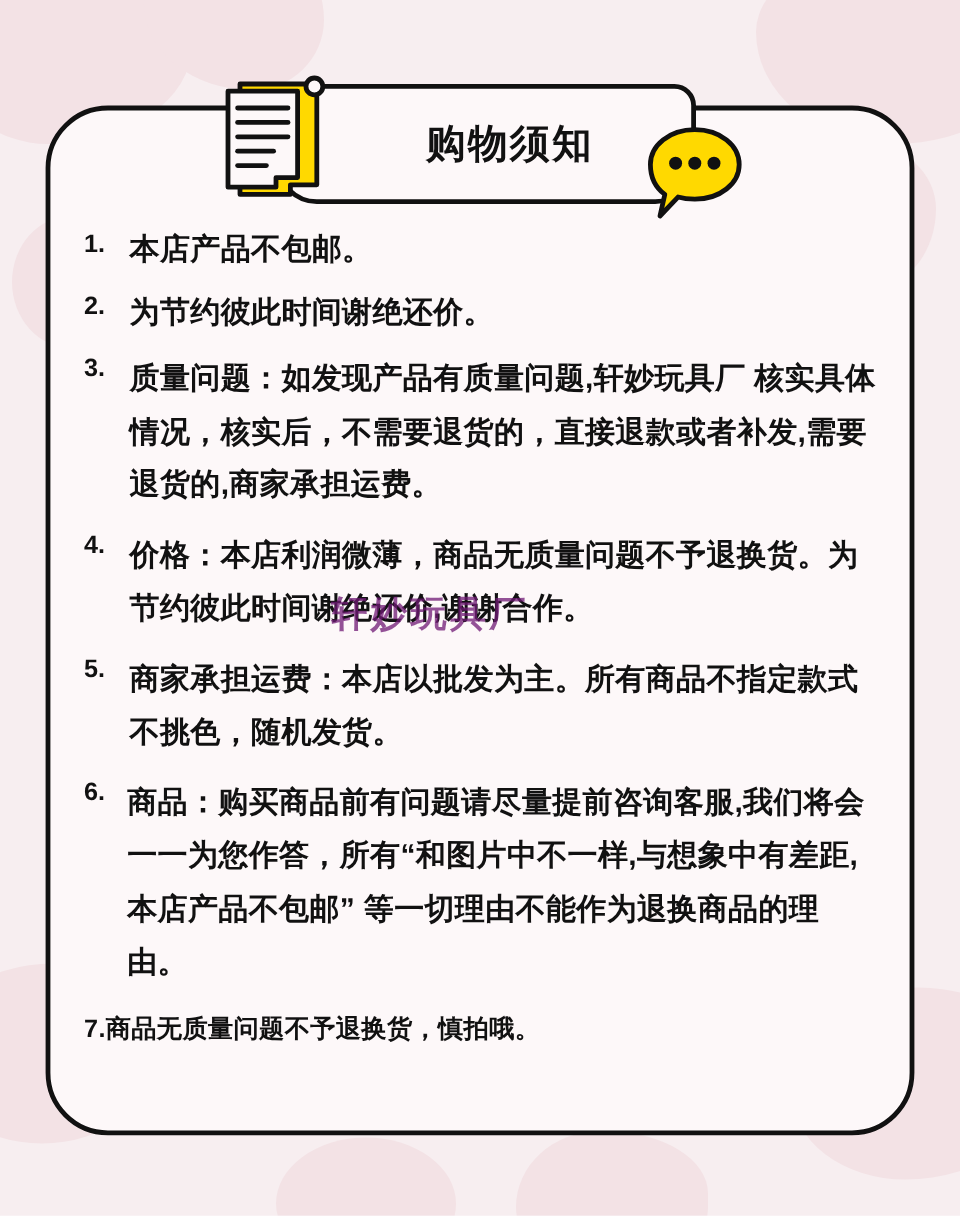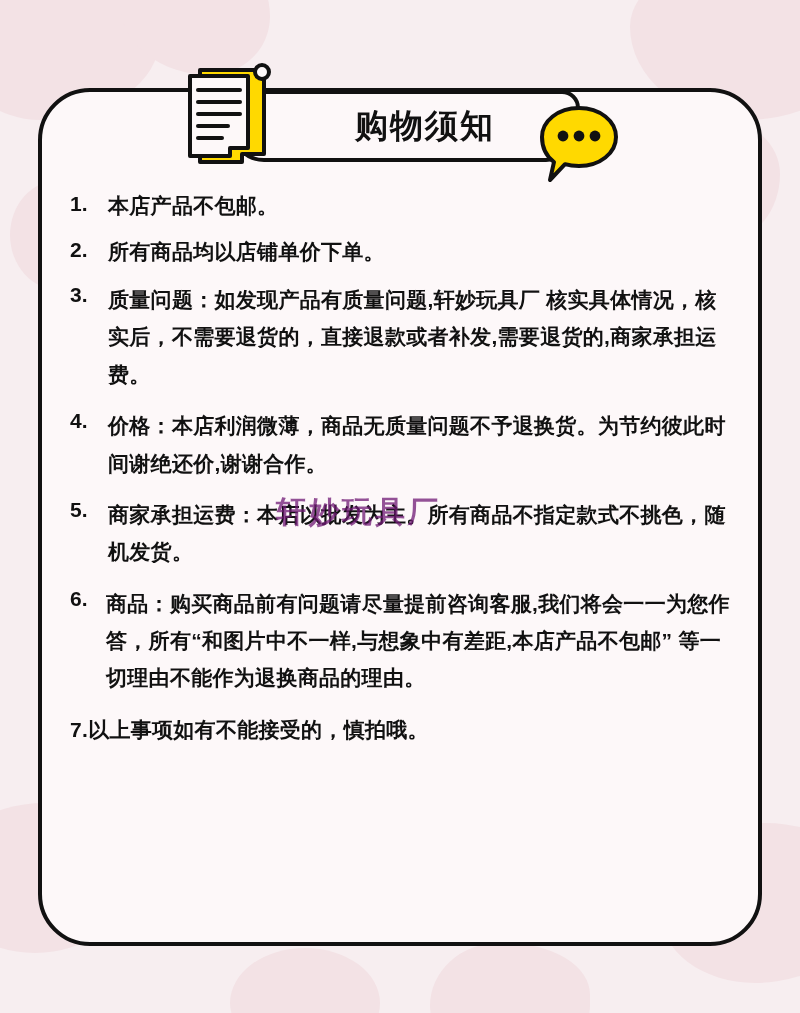--- a/index.html
+++ b/index.html
@@ -50,30 +50,29 @@
     box-sizing: border-box;
     z-index: 1;
   }
 
   
   #header {
     position: absolute;
     left: 230px;
     top: 70px;
     width: 350px;
-    height: 72px;
+    height: 100px;
     background: #fdf8f9;
     border: 4px solid #111111;
     border-radius: 18px 18px 34px 34px;
     box-sizing: border-box;
     z-index: 3;
     display: flex;
     align-items: center;
     justify-content: center;
-    margin-top: 20px;
   }
   #title {
     font-family: "Liberation Sans", sans-serif;
     font-size: 33px;
     font-weight: bold;
     color: #111111;
     letter-spacing: 2px;
     padding-left: 40px;
   }
 
@@ -116,21 +115,21 @@
     flex: 0 0 auto;
     font-size: 21px;
     font-weight: bold;
     width: 38px;
     padding-top: 2px;
     text-align: left;
     letter-spacing: 0px;
   }
   .txt {
     flex: 1 1 auto;
-    font-size: 21px;
+    font-size: 25px;
     line-height: 1.78;
     font-weight: bold;
     letter-spacing: 0.3px;
   }
   .item-1 .txt, .item-2 .txt { line-height: 1.5; }
   .item-7 { margin-top: 2px; }
   .item-7 .num { width: 0; }
   .item-7 .txt { font-size: 21px; }
   .item-6 .txt { margin-left: -2px; }
 
@@ -198,21 +197,21 @@
 
 <div id="list">
 
   <div class="item item-1">
     <div class="num">1.</div>
     <div class="txt">本店产品不包邮。</div>
   </div>
 
   <div class="item item-2">
     <div class="num">2.</div>
-    <div class="txt">所有商品均以店铺单价下单。</div>
+    <div class="txt">为节约彼此时间谢绝还价。</div>
   </div>
 
   <div class="item item-3">
     <div class="num">3.</div>
     <div class="txt">质量问题：如发现产品有质量问题,轩妙玩具厂 核实具体情况，核实后，不需要退货的，直接退款或者补发,需要退货的,商家承担运费。</div>
   </div>
 
   <div class="item item-4">
     <div class="num">4.</div>
     <div class="txt">价格：本店利润微薄，商品无质量问题不予退换货。为节约彼此时间谢绝还价,谢谢合作。</div>
@@ -223,18 +222,18 @@
     <div class="txt">商家承担运费：本店以批发为主。所有商品不指定款式不挑色，随机发货。</div>
   </div>
 
   <div class="item item-6">
     <div class="num">6.</div>
     <div class="txt">商品：购买商品前有问题请尽量提前咨询客服,我们将会一一为您作答，所有“和图片中不一样,与想象中有差距,本店产品不包邮” 等一切理由不能作为退换商品的理由。</div>
   </div>
 
   <div class="item item-7">
     <div class="num"></div>
-    <div class="txt"><span>7.</span><span>以上事项如有不能接受的，慎拍哦。</span></div>
+    <div class="txt"><span>7.</span><span>商品无质量问题不予退换货，慎拍哦。</span></div>
   </div>
 
 </div>
 
 <div id="watermark">轩妙玩具厂</div>
 
 </body></html>

